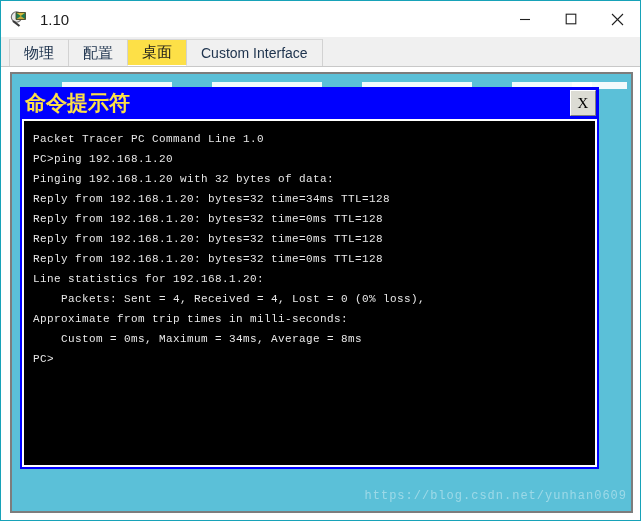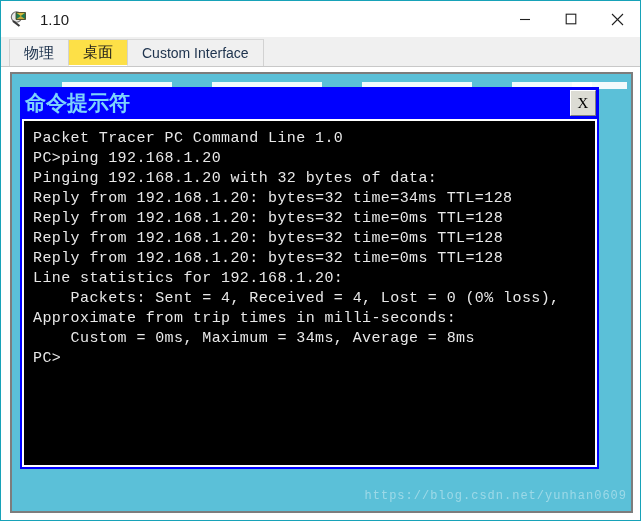--- a/index.html
+++ b/index.html
@@ -158,21 +158,21 @@
     height: 32px;
     min-height: 32px;
     background: #0000ff;
     display: flex;
     align-items: center;
     justify-content: space-between;
     padding: 0 3px 0 5px;
     box-sizing: border-box;
   }
   .term-title {
-    color: #7dd3fc;
+    color: #fde047;
     font-size: 21px;
     font-weight: bold;
     font-family: "DejaVu Sans", sans-serif;
     letter-spacing: 0px;
     line-height: 1;
     white-space: nowrap;
   }
   .term-close {
     width: 26px;
     height: 26px;
@@ -195,21 +195,21 @@
     border: 2px solid #ffffff;
     border-top: 2px solid #ffffff;
     box-sizing: border-box;
     margin: 0 2px 2px 2px;
     padding: 8px 0 0 9px;
     overflow: hidden;
   }
   .term-line {
     color: #e8e8e8;
     font-family: "Liberation Mono", "DejaVu Sans Mono", monospace;
-    font-size: 15px;
+    font-size: 11px;
     line-height: 20px;
     white-space: pre;
     letter-spacing: 0.4px;
   }
   .term-line.blank { color: transparent; }
 
   
   .watermark {
     position: absolute;
     right: 4px;
@@ -257,20 +257,23 @@
           <line x1="1" y1="1" x2="12" y2="12" stroke="#202020" stroke-width="1.1"></line>
           <line x1="12" y1="1" x2="1" y2="12" stroke="#202020" stroke-width="1.1"></line>
         </svg>
       </div>
     </div>
   </div>
 
   <div class="tabstrip">
     <div class="tab cjk">
       <span>物理</span>
+    </div>
+    <div class="tab cjk">
+      <span>配置</span>
     </div>
     <div class="tab cjk active">
       <span>桌面</span>
     </div>
     <div class="tab">
       <span>Custom Interface</span>
     </div>
   </div>
 
   <div class="body-area">

